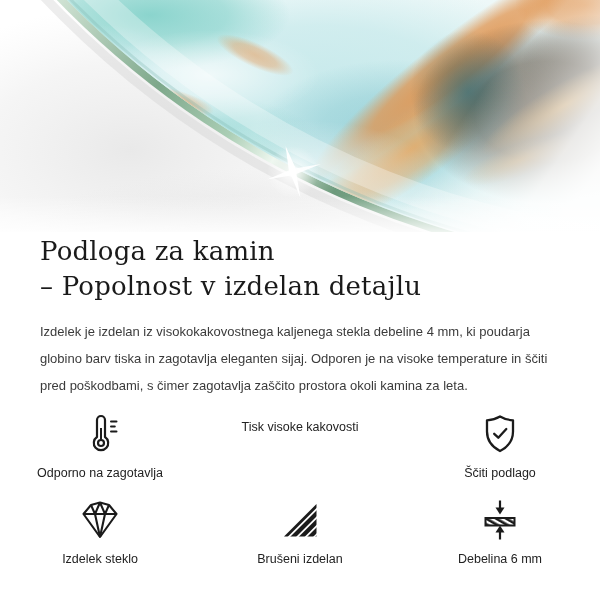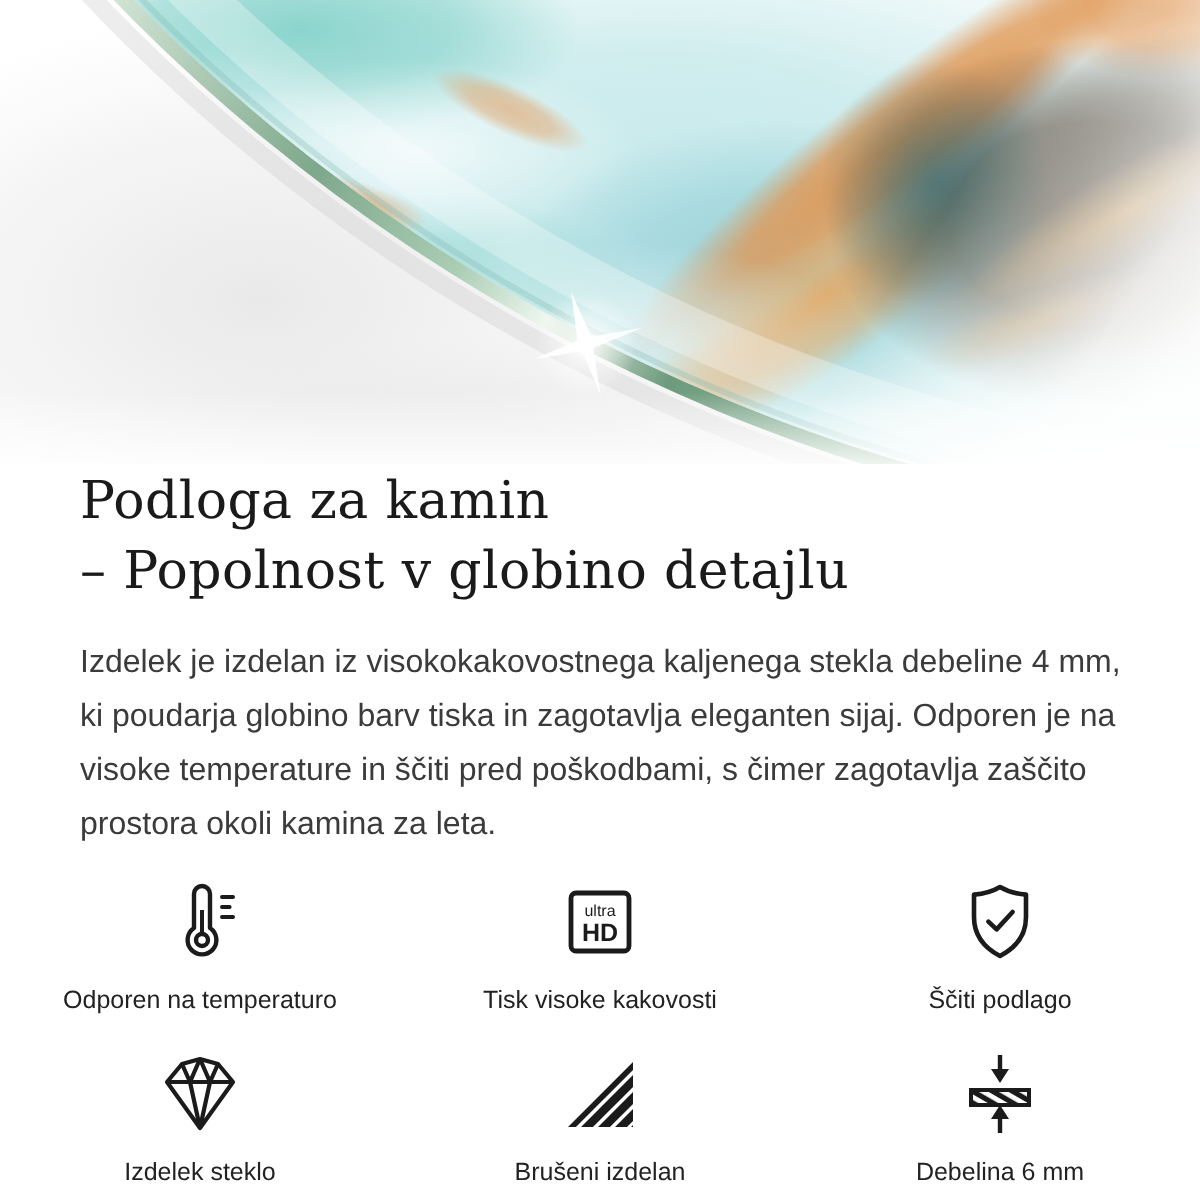--- a/index.html
+++ b/index.html
@@ -2,21 +2,21 @@
 <html><head>
 <meta charset="utf-8">
 <style>
   html,body{margin:0;padding:0;background:#fff;}
   .page{position:relative;width:600px;height:600px;overflow:hidden;background:#ffffff;
         font-family:"Liberation Sans","DejaVu Sans",sans-serif;}
   .hero{width:600px;height:232px;display:block;}
   .content{padding:0 40px;}
   h1.title{margin:2px 0 14px 0;font-family:"DejaVu Serif","Liberation Serif",serif;
            font-weight:400;font-size:26px;line-height:35px;color:#1a1a1a;letter-spacing:.2px;}
-  p.desc{margin:13px 0 0 0;width:527px;font-size:16px;line-height:27px;color:#3b3b3b;}
+  p.desc{margin:13px 0 0 0;width:527px;font-size:13px;line-height:27px;color:#3b3b3b;}
   .features{margin:12px -40px 0 -40px;display:grid;grid-template-columns:repeat(3,1fr);row-gap:16px;}
   .feature{display:flex;flex-direction:column;align-items:center;}
   .ficon{width:46px;height:46px;display:flex;align-items:center;justify-content:center;}
   .flabel{margin-top:8px;font-size:12.5px;line-height:16px;color:#222222;text-align:center;}
   svg{display:block;}
 </style>
 </head>
 <body>
 
 <div class="page">
@@ -143,46 +143,39 @@
     <g transform="rotate(-16 293 172)">
       <circle cx="293" cy="172" r="26" fill="url(#gGlow)"></circle>
       <polygon points="293,145 296.5,168.5 293,199 289.5,168.5" fill="#ffffff" opacity=".95"></polygon>
       <polygon points="266,172 293,168.8 322,172 293,175.2" fill="#ffffff" opacity=".9"></polygon>
       <polygon points="293,158 294.8,170 293,186 291.2,170" fill="#ffffff"></polygon>
     </g>
   </svg>
   </div>
 
   <div class="content">
-    <h1 class="title"><span>Podloga za kamin</span><br><span>– Popolnost v globino detajlu</span></h1>
+    <h1 class="title"><span>Podloga za kamin</span><br><span>– Popolnost v izdelan detajlu</span></h1>
 
     <p class="desc">Izdelek je izdelan iz visokokakovostnega kaljenega stekla debeline 4 mm, ki poudarja globino barv tiska in zagotavlja eleganten sijaj. Odporen je na visoke temperature in ščiti pred poškodbami, s čimer zagotavlja zaščito prostora okoli kamina za leta.</p>
 
     <div class="features">
 
       <div class="feature">
         <span class="ficon">
           <svg width="44" height="44" viewBox="0 0 44 44" fill="none" stroke="#1b1b1b" stroke-width="2.2" stroke-linejoin="round">
             <path d="M19,25 V8 A4,4 0 0 1 27,8 V25 A7.2,7.2 0 1 1 19,25 Z"></path>
             <circle cx="23" cy="31" r="3"></circle>
             <path d="M23,16 V27.5" stroke-width="2"></path>
             <path d="M33,9.5 h5.5 M33,14.5 h3.8 M33,19.5 h5.5" stroke-linecap="round" stroke-width="2"></path>
           </svg>
         </span>
-        <span class="flabel">Odporen na temperaturo</span>
-      </div>
-
-      <div class="feature">
-        <span class="ficon">
-          <svg width="44" height="44" viewBox="0 0 44 44">
-            <rect x="7.5" y="7.5" width="29" height="29" rx="2.5" fill="none" stroke="#1b1b1b" stroke-width="2.4"></rect>
-            <text x="22" y="19" text-anchor="middle" font-size="8" fill="#1b1b1b" font-family="Liberation Sans, sans-serif">ultra</text>
-            <text x="22" y="31.5" text-anchor="middle" font-size="12.5" font-weight="bold" fill="#1b1b1b" font-family="Liberation Sans, sans-serif">HD</text>
-          </svg>
-        </span>
+        <span class="flabel">Odporno na zagotavlja</span>
+      </div>
+
+      <div class="feature">
         <span class="flabel">Tisk visoke kakovosti</span>
       </div>
 
       <div class="feature">
         <span class="ficon">
           <svg width="44" height="44" viewBox="0 0 44 44" fill="none" stroke="#1b1b1b" stroke-width="2.3" stroke-linejoin="round">
             <path d="M22,4.5 C25.5,6.6 30,7.9 35,8.3 V19.5 C35,28.8 29.7,35 22,39 C14.3,35 9,28.8 9,19.5 V8.3 C14,7.9 18.5,6.6 22,4.5 Z"></path>
             <path d="M16.2,21.8 L20.3,25.7 L28.3,17" stroke-linecap="round"></path>
           </svg>
         </span>

